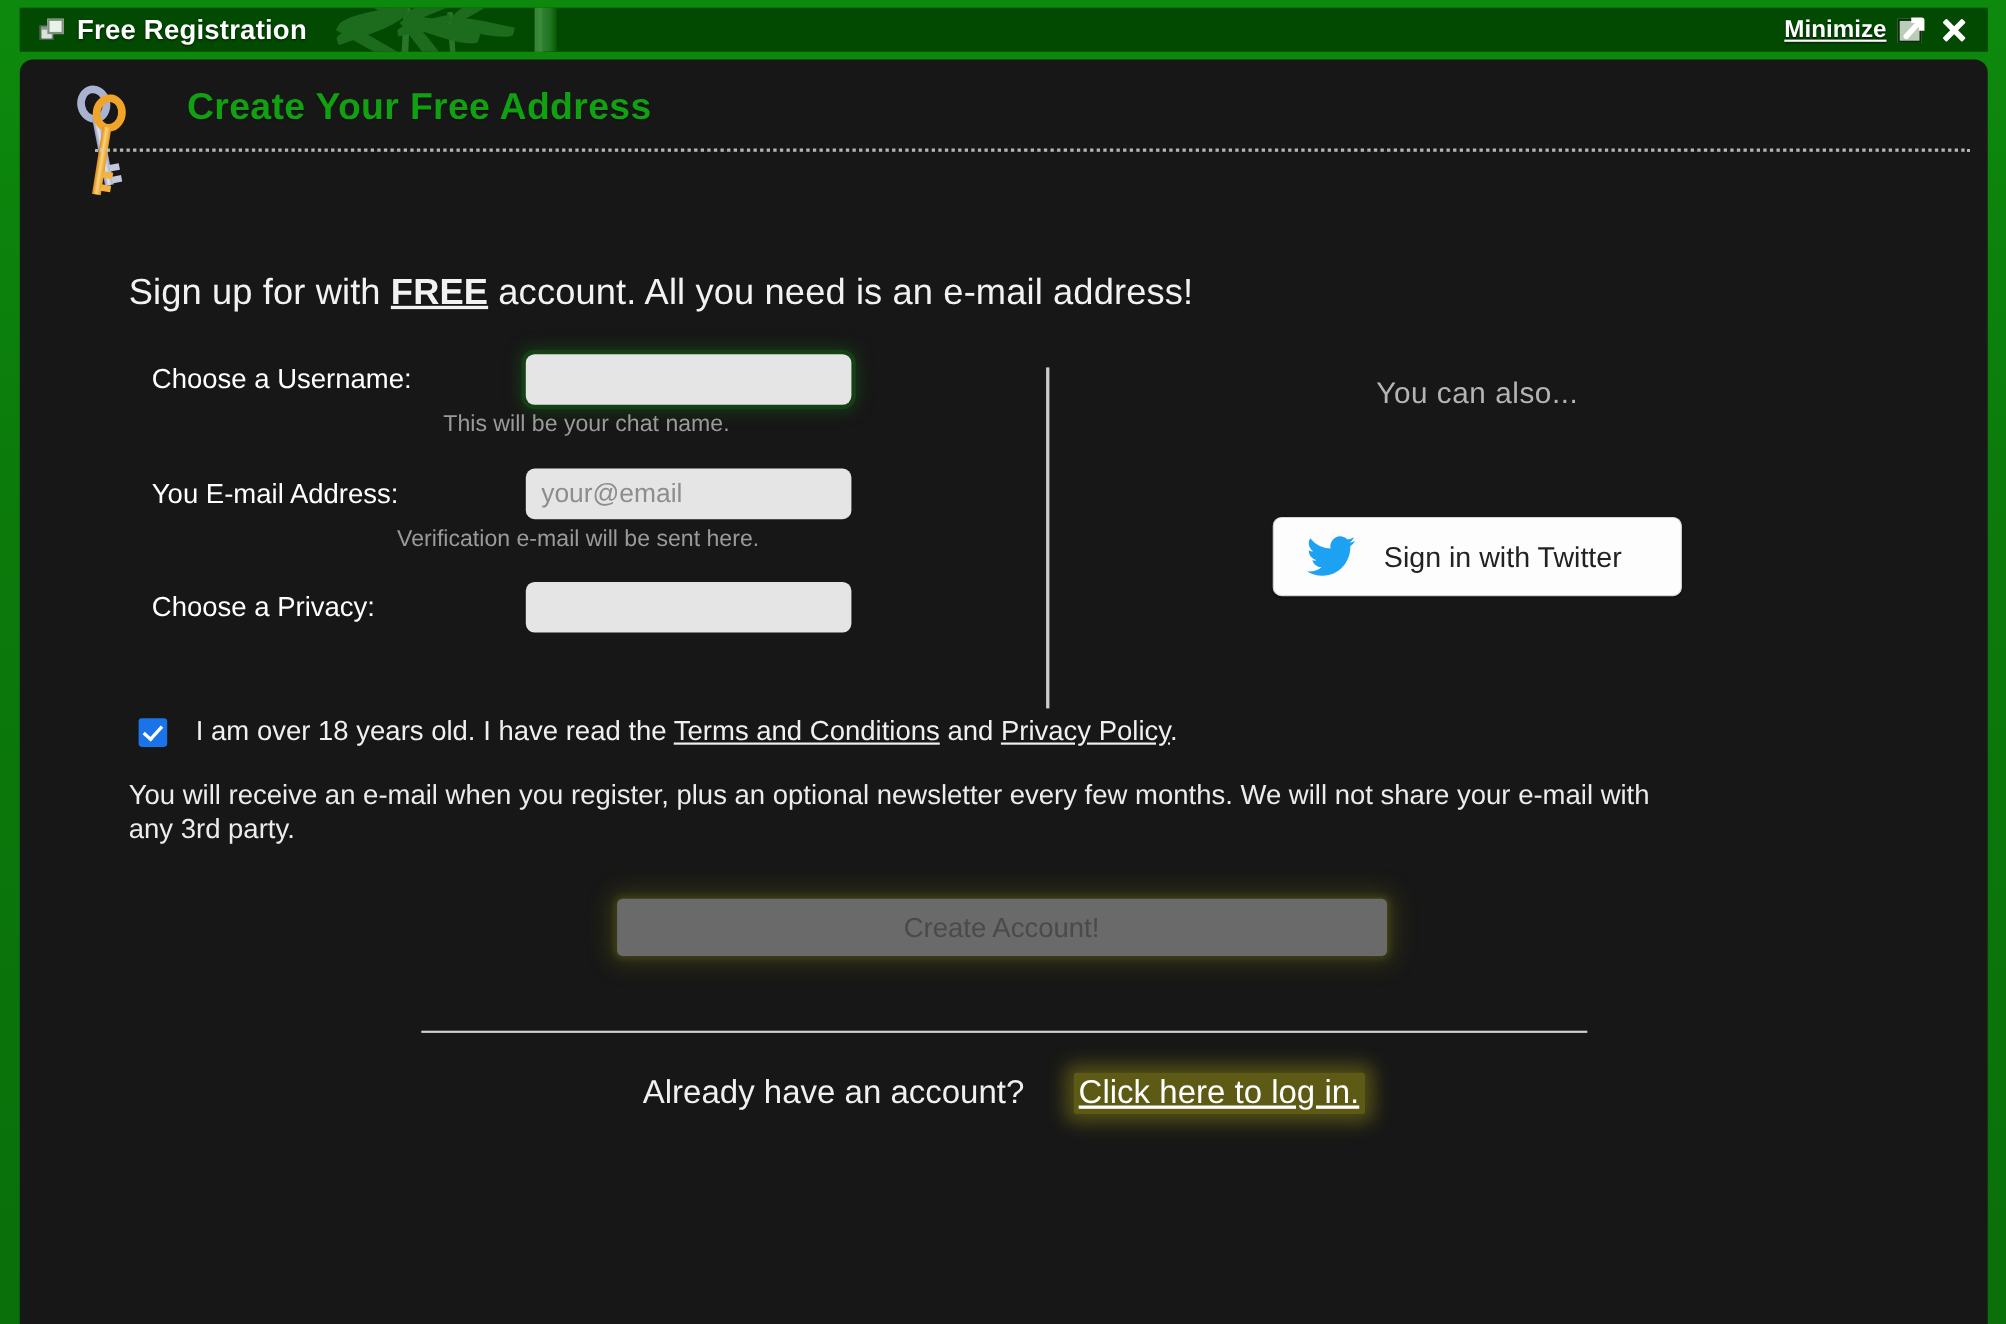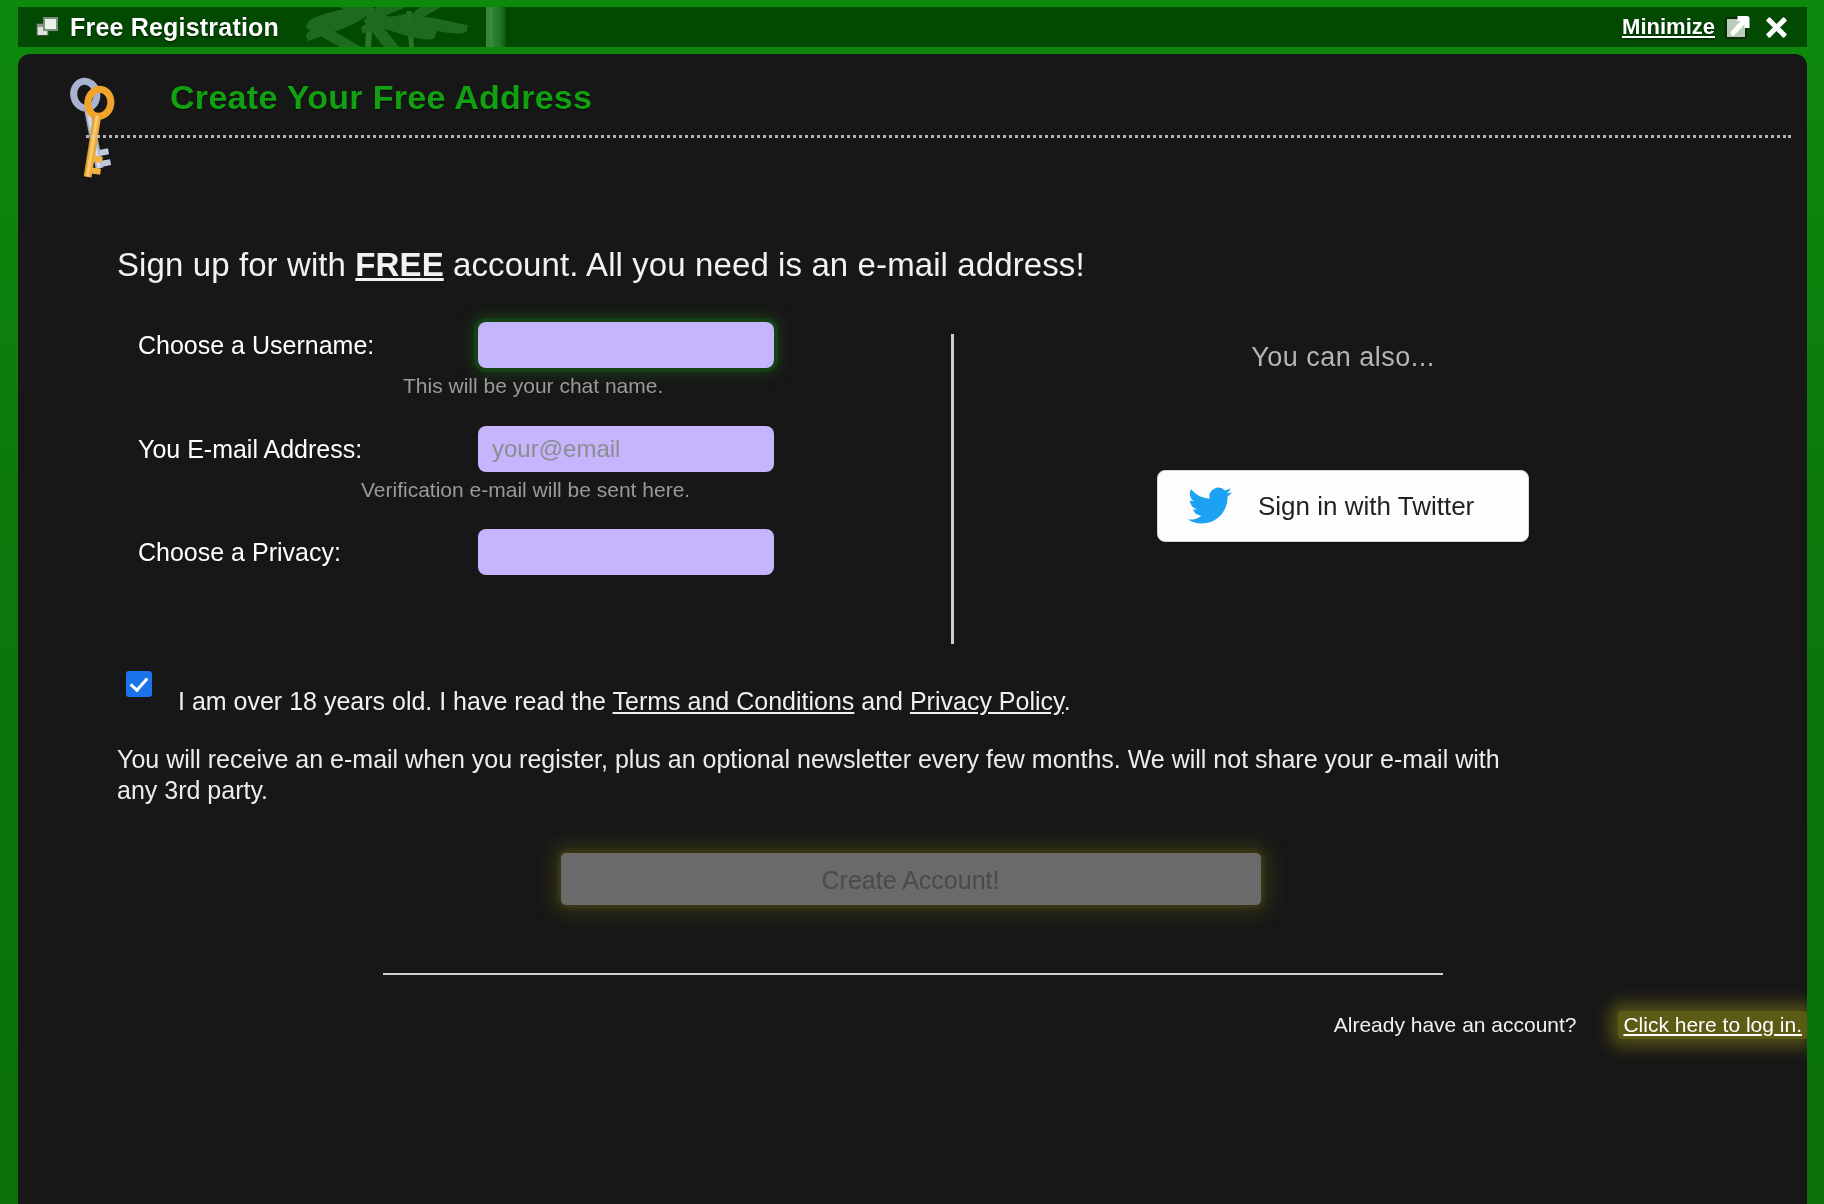--- a/index.html
+++ b/index.html
@@ -249,21 +249,21 @@
     color: #ffffff;
     font-size: 25px;
     padding-right: 26px;
     white-space: nowrap;
   }
   .field-input {
     width: 296px;
     height: 46px;
     border-radius: 8px;
     border: none;
-    background: #c4b5fd;
+    background: #e5e5e5;
     font-size: 24px;
     font-family: "Liberation Sans", sans-serif;
     color: #222;
     padding: 0 14px;
     outline: none;
   }
   .field-input::placeholder { color: #8d8d8d; }
   .field-input.focused {
     box-shadow: 0 0 0 4px rgba(20,80,20,.55), 0 0 14px 6px rgba(25,90,25,.5);
   }
@@ -342,21 +342,20 @@
     width: 7px; height: 14px;
     border: solid #ffffff;
     border-width: 0 3px 3px 0;
     transform: rotate(42deg);
   }
   .consent-text {
     margin-left: 26px;
     color: #f0f0f0;
     font-size: 25px;
     white-space: nowrap;
-    margin-top: 36px;
   }
   .consent-text a {
     color: #f0f0f0;
     text-decoration: underline;
     cursor: pointer;
   }
 
   .notice {
     margin: 28px 99px 0 99px;
     color: #ececec;
@@ -386,23 +385,23 @@
 
   
   .footer-rule {
     margin: 68px auto 0;
     width: 1060px;
     height: 2px;
     background: #cfcfcf;
   }
   .footer-row {
     margin-top: 36px;
-    text-align: right;
+    text-align: center;
     color: #f0f0f0;
-    font-size: 21px;
+    font-size: 30px;
     white-space: nowrap;
   }
   .footer-link {
     display: inline-block;
     margin-left: 36px;
     color: #ffffff;
     text-decoration: underline;
     cursor: pointer;
     padding: 2px 5px;
     background: rgba(150,145,20,.55);

